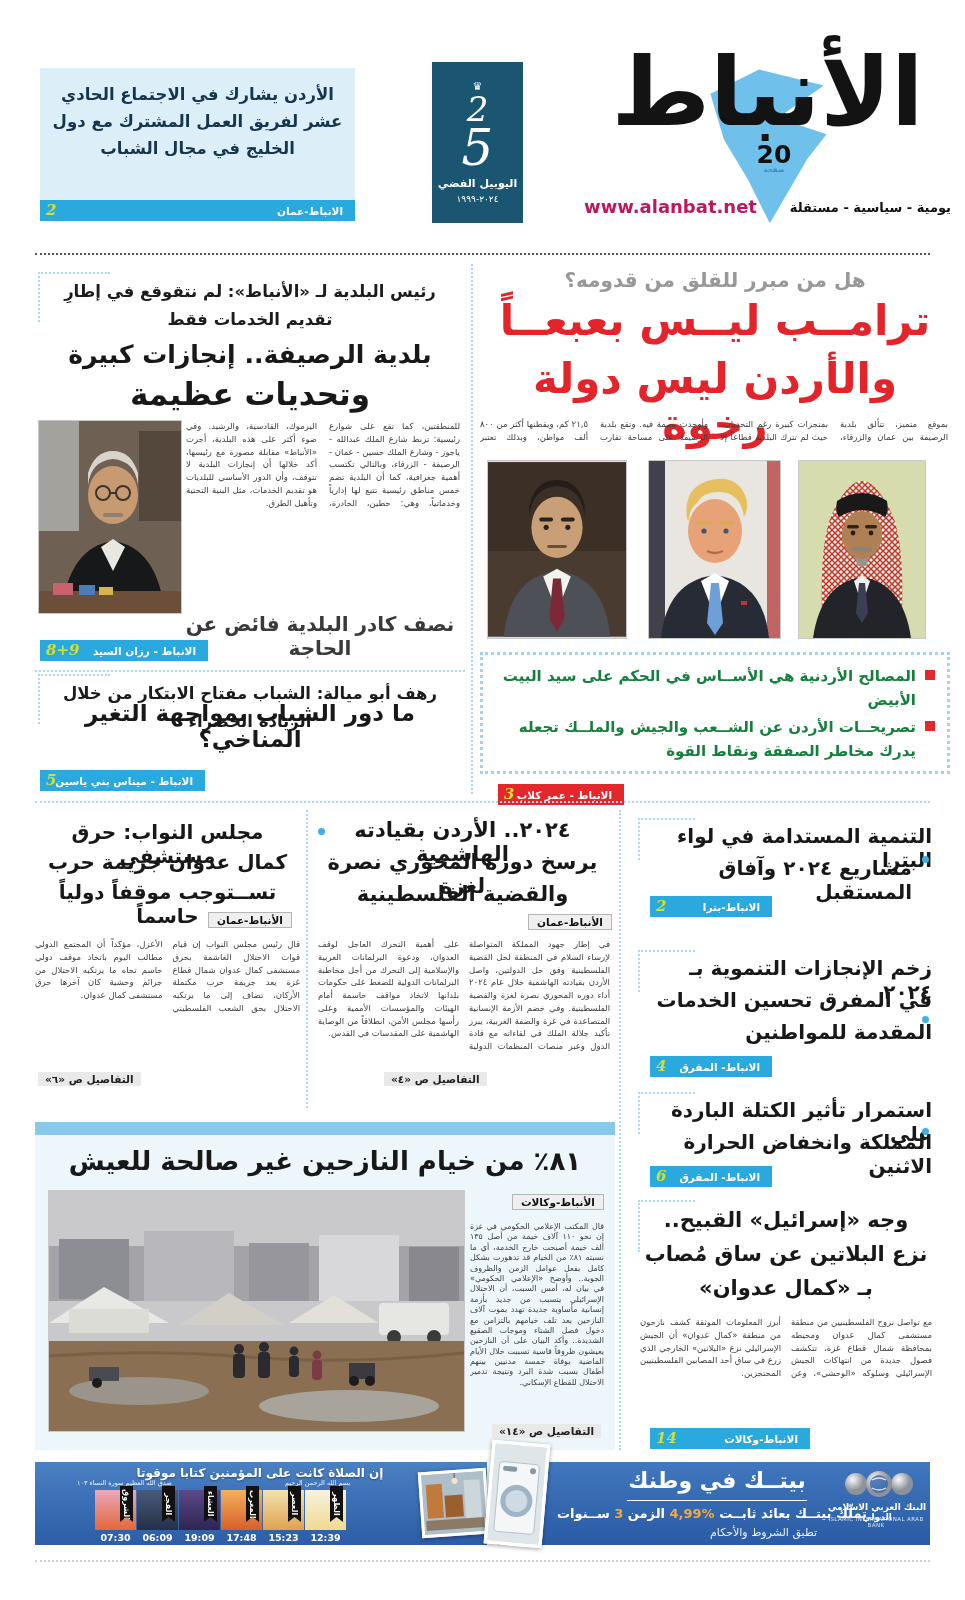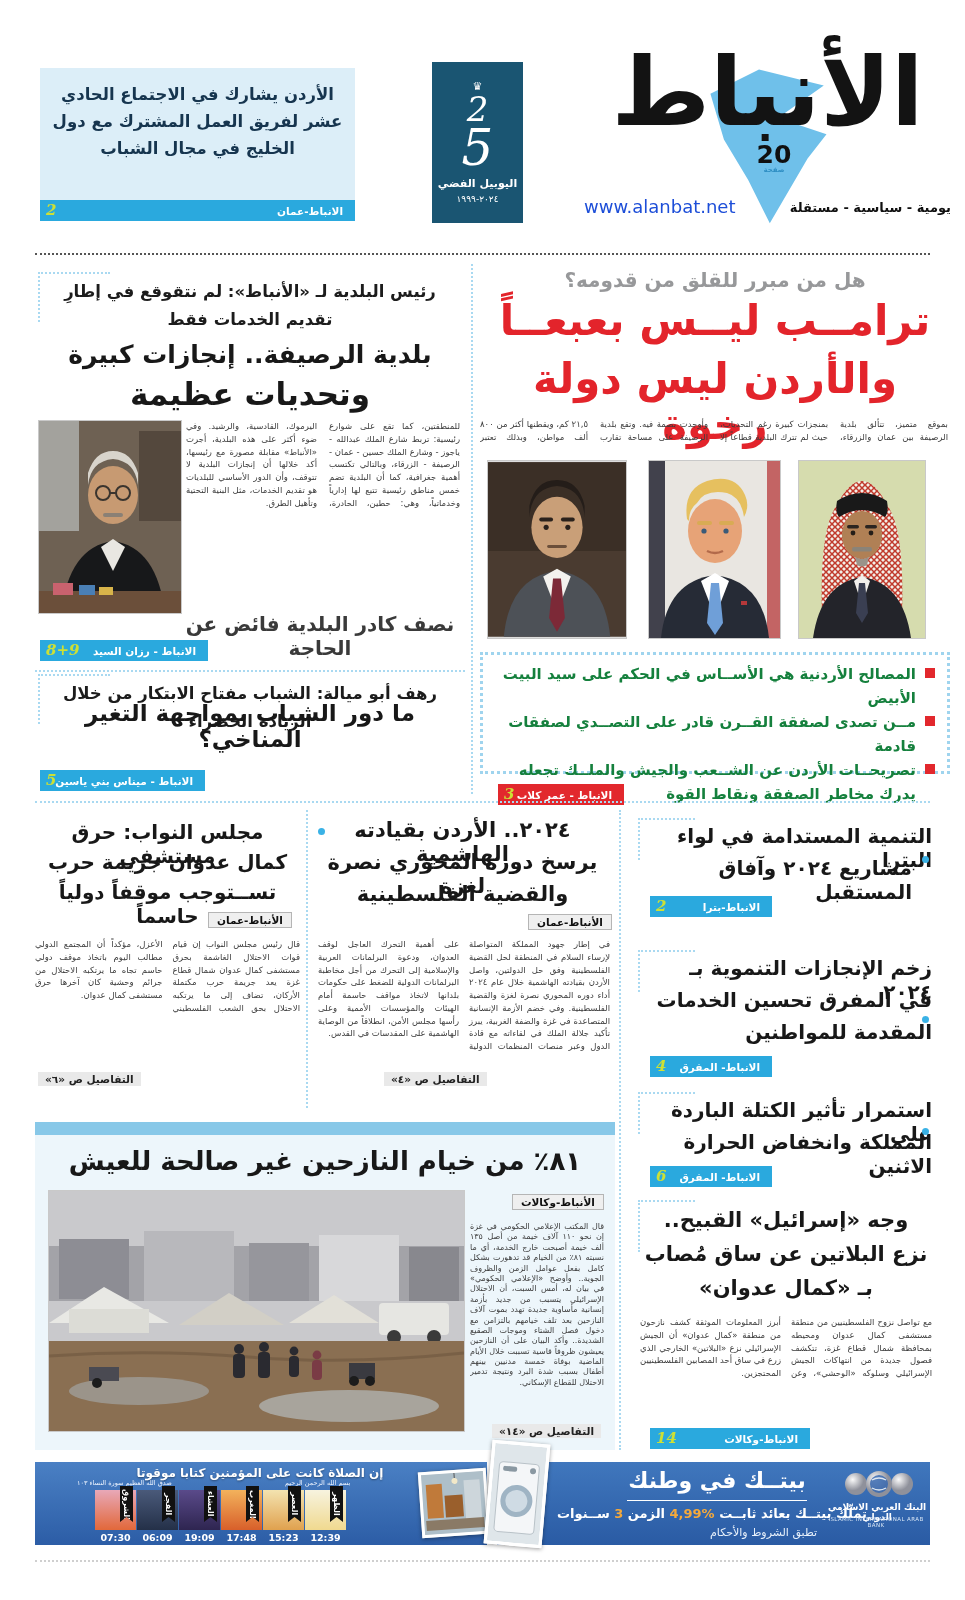--- a/index.html
+++ b/index.html
@@ -9,21 +9,21 @@
   .teaser-box{position:absolute;background:#dceef8;color:#16354f;font-weight:bold;text-align:center;padding:13px 12px;box-sizing:border-box;font-size:16.5px;line-height:1.65}
   .jubilee{position:absolute;background:#1a5572;color:#fff;text-align:center;display:flex;flex-direction:column;align-items:center;justify-content:center;gap:2px}
   .jub-crown{font-size:11px;line-height:1;color:#fff}
   .jub-2{font-family:"DejaVu Serif",serif;font-style:italic;font-size:34px;line-height:.9}
   .jub-5{font-family:"DejaVu Serif",serif;font-style:italic;font-size:50px;line-height:.9}
   .jub-title{font-size:11px;font-weight:bold;margin-top:4px}
   .jub-years{font-size:9px;margin-top:2px}
   .paper-name{position:absolute;top:-20px;left:0;right:0;text-align:center;font-size:95px;font-weight:bold;color:#131313;line-height:1.15}
   .badge20{position:absolute;font-weight:bold;color:#101010;font-size:25px;line-height:1;text-align:center}
   .badge20 small{display:block;font-size:7px;color:#2f8fc4;font-weight:bold;letter-spacing:1px}
-  .site{position:absolute;font-size:18px;font-weight:normal;color:#1d4ed8;direction:ltr}
+  .site{position:absolute;font-size:18px;font-weight:bold;color:#be185d;direction:ltr}
   .tagline{position:absolute;font-size:13px;font-weight:bold;color:#101010}
   .dateline{position:absolute;height:19px;line-height:19px;background:repeating-linear-gradient(135deg,#e6e6e6 0 2px,#f7f7f7 2px 4px);font-size:10px;font-weight:600;color:#141414;text-align:left;padding-left:8px;box-sizing:border-box;direction:rtl}
   .dateline span{float:left}
   
   .bar{position:absolute;height:21px;background:#2aa9de;display:flex;align-items:center;padding-right:12px;box-sizing:border-box}
   .bar .lbl{color:#fff;font-size:10.5px;font-weight:bold;white-space:nowrap}
   .bar .num{position:absolute;left:6px;top:0;line-height:21px;font-family:"DejaVu Serif",serif;font-style:italic;font-weight:bold;font-size:15px;color:#cde035}
   .bar.red{background:#e2282d}
   .chip{position:absolute;background:#efefef;border:1px solid #b5b5b5;padding:1px 8px;font-size:10.5px;font-weight:bold;color:#101010;white-space:nowrap}
   .details{position:absolute;background:#e9e9e9;padding:1px 7px;font-size:10.5px;font-weight:bold;color:#222;white-space:nowrap}
@@ -169,24 +169,20 @@
       <path d="M14 177 Q22 122 63 116 Q104 122 112 177 Z" fill="#23242a"></path>
       <path d="M55 120 L63 114 L71 120 L63 144 Z" fill="#f2f0ec"></path>
       <path d="M60 122 L66 122 L69 152 L63 162 L57 152 Z" fill="#3a3f52"></path>
     </svg>
   </div>
 
   <div class="bullets" style="left:480px;top:652px;width:470px;height:122px">
     <div class="brow">
       <span class="bsq"></span>
       <span class="btx">المصالح الأردنية هي الأســاس في الحكم على سيد البيت الأبيض</span>
-    </div>
-    <div class="brow">
-      <span class="bsq"></span>
-      <span class="btx">مــن تصدى لصفقة القــرن قادر على التصــدي لصفقات قادمة</span>
     </div>
     <div class="brow">
       <span class="bsq"></span>
       <span class="btx">تصريحــات الأردن عن الشــعب والجيش والملــك تجعله يدرك مخاطر الصفقة ونقاط القوة</span>
     </div>
   </div>
   <div class="bar red" style="left:498px;top:784px;width:126px">
     <span class="num">3</span>
     <span class="lbl">الانباط - عمر كلاب</span>
   </div>

